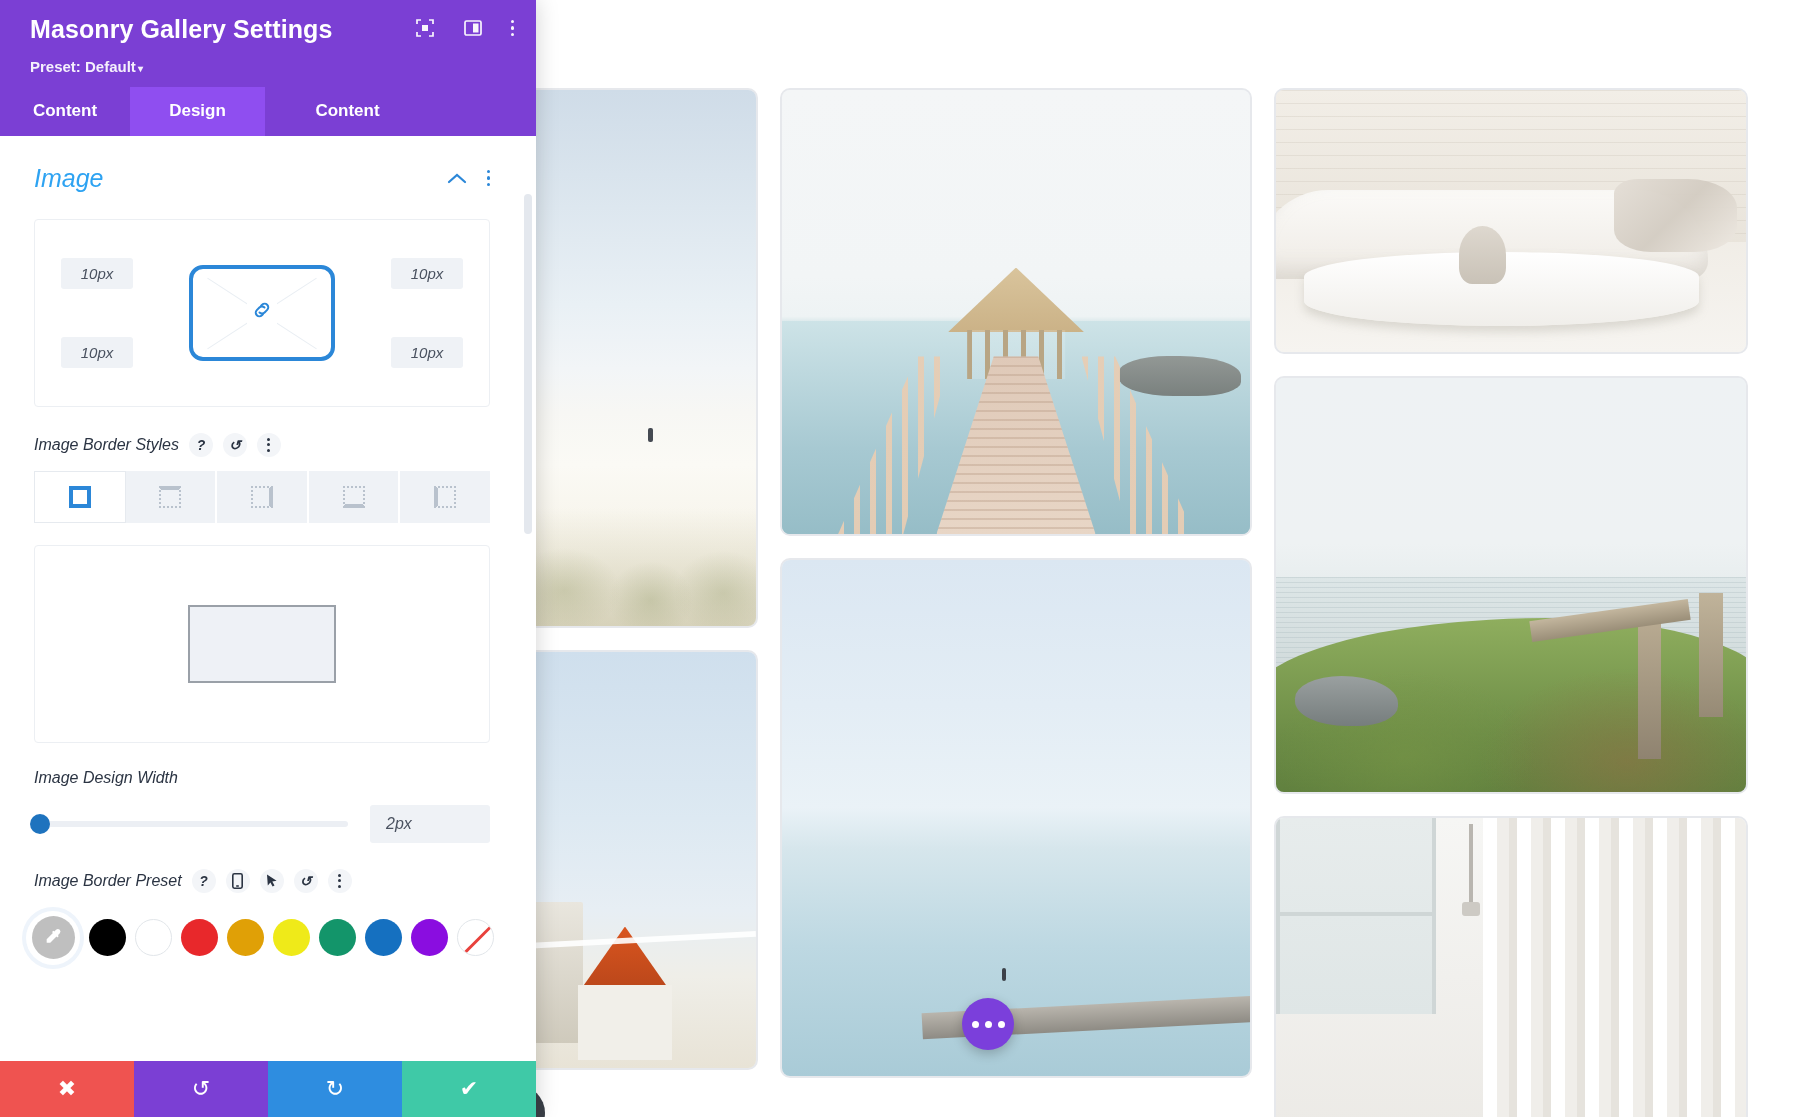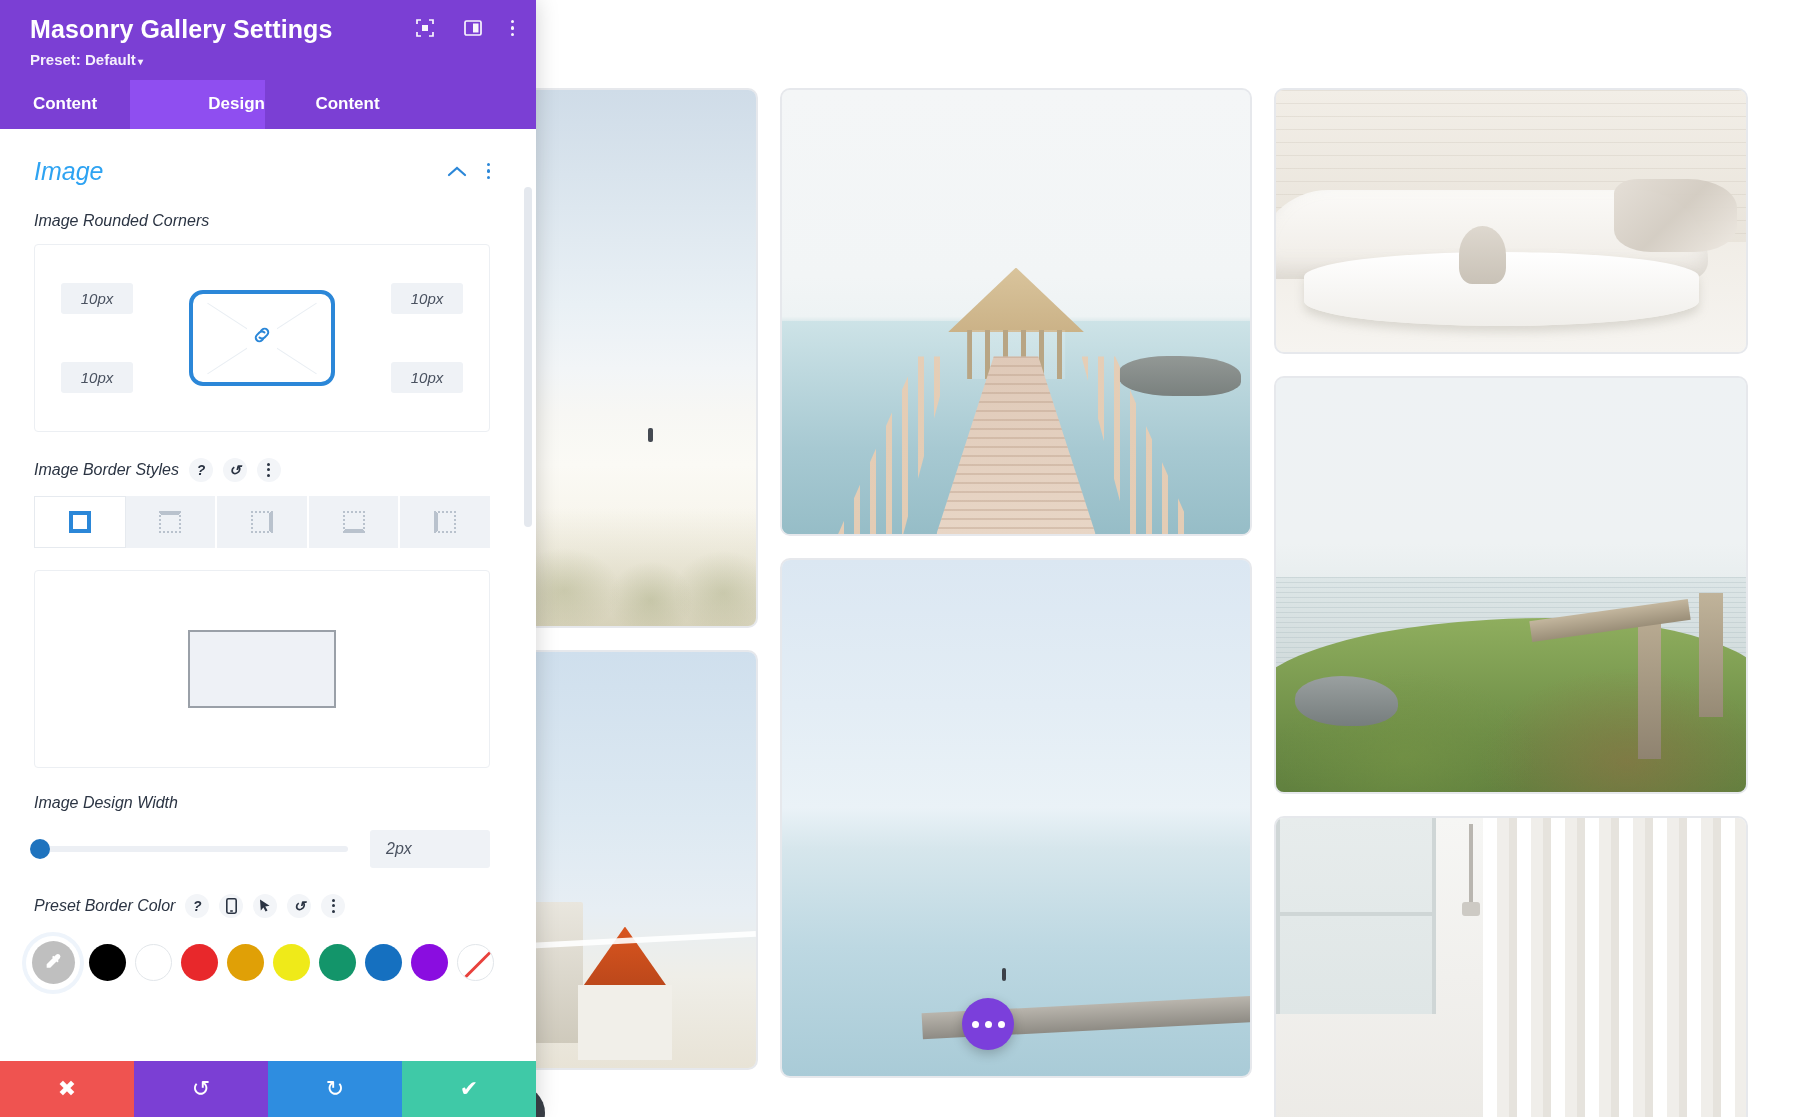--- a/index.html
+++ b/index.html
@@ -264,40 +264,40 @@
     padding: 16px 22px 12px 30px;
     position: relative;
     flex: 0 0 auto;
   }
   .panel-header h1 {
     color: #fff; font-size: 25px; font-weight: 700; letter-spacing: .1px;
     line-height: 1.1;
   }
   .preset {
     color: rgba(255,255,255,.92);
-    font-size: 15px; font-weight: 700; margin-top: 7px;
+    font-size: 15px; font-weight: 700; margin-top: 14px;
   }
   .preset .caret { font-size: 10px; margin-left: 2px; }
   .header-icons {
     position: absolute; right: 22px; top: 18px;
     display: flex; align-items: center; gap: 28px;
   }
   .hicon { color: #fff; opacity: .95; display:flex; align-items:center; justify-content:center; }
   .dots-v { display:flex; flex-direction:column; gap:3px; align-items:center; }
   .dots-v i { width:3.5px; height:3.5px; background:#fff; border-radius:50%; display:block; }
 
   .tabs { display: flex; background: #7b3fd4; flex: 0 0 auto; }
   .tab {
     padding: 14px 0 15px;
     color: #fff; font-size: 17px; font-weight: 700;
     text-align: center;
     flex: 0 0 auto;
   }
   .tab.t-content { width: 130px; }
-  .tab.t-design  { width: 135px; background: #8f4ef0; text-align: right; }
+  .tab.t-design  { width: 135px; background: #8f4ef0; }
   .tab.t-advanced{ width: 165px; }
 
   .panel-body {
     flex: 1 1 auto;
     overflow: hidden;
     position: relative;
     padding: 0 12px 0 0;
     font-style: italic;
   }
 
@@ -602,21 +602,20 @@
         </span>
         <span class="dots-blue">
             <i></i>
             <i></i>
             <i></i>
           </span>
       </span>
     </div>
 
     <div class="field">
-      <div class="field-label">Image Rounded Corners</div>
       <div class="corners-box">
         <span class="corner-val cv-tl">10px</span>
         <span class="corner-val cv-tr">10px</span>
         <span class="corner-val cv-bl">10px</span>
         <span class="corner-val cv-br">10px</span>
         <div class="corner-visual">
           <span class="link-glyph">
             <svg width="24" height="24" viewBox="0 0 24 24" fill="none" stroke="#2b87d8" stroke-width="2" stroke-linecap="round">
               <path d="M9.5 14.5a3.6 3.6 0 0 0 5.1 0l2.6-2.6a3.6 3.6 0 1 0-5.1-5.1l-1 1"></path>
               <path d="M14.5 9.5a3.6 3.6 0 0 0-5.1 0l-2.6 2.6a3.6 3.6 0 1 0 5.1 5.1l1-1"></path>
@@ -666,21 +665,21 @@
         <div class="slider-track">
           <div class="slider-fill"></div>
           <div class="slider-knob"></div>
         </div>
         <div class="slider-val">2px</div>
       </div>
     </div>
 
     <div class="field">
       <div class="field-label">
-        <span>Preset Border Color</span>
+        <span>Image Border Preset</span>
         <span class="mini-btn">?</span>
         <span class="mini-btn">
           <svg width="11" height="16" viewBox="0 0 11 16" fill="none" stroke="#2b3443" stroke-width="1.6">
             <rect x="0.8" y="0.8" width="9.4" height="14.4" rx="1.6"></rect>
             <line x1="4.2" y1="13" x2="6.8" y2="13"></line>
           </svg>
         </span>
         <span class="mini-btn">
           <svg width="12" height="14" viewBox="0 0 12 14" fill="#2b3443">
             <path d="M1 0.6l9.6 6.2-4.3.6 2.2 4.2-1.9 1-2.2-4.2-2.6 3z"></path>

